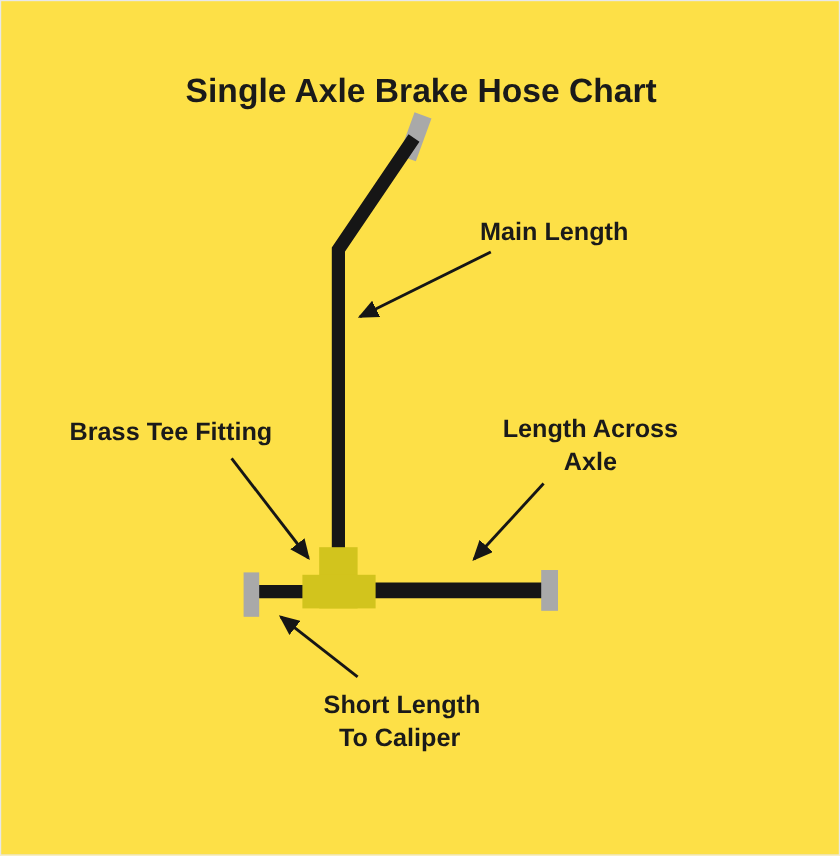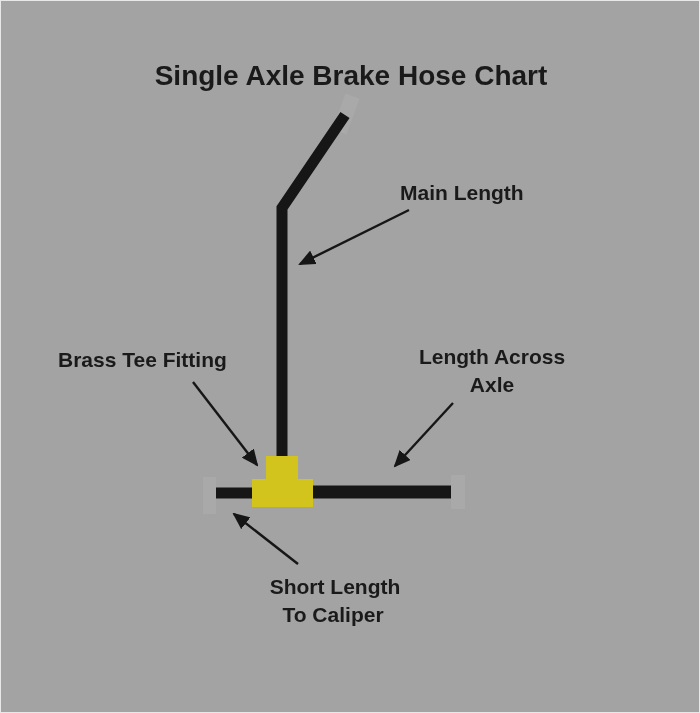--- a/index.html
+++ b/index.html
@@ -4,21 +4,21 @@
 <style>
   html, body {
     margin: 0;
     padding: 0;
     background: #ffffff;
   }
   .canvas {
     position: relative;
     width: 700px;
     height: 713px;
-    background: #a3a3a3;
+    background: #fde047;
     box-sizing: border-box;
     border: 1px solid #e8e8e8;
     font-family: "Liberation Sans", sans-serif;
   }
   svg {
     display: block;
   }
   text {
     font-family: "Liberation Sans", sans-serif;
     font-weight: bold;

